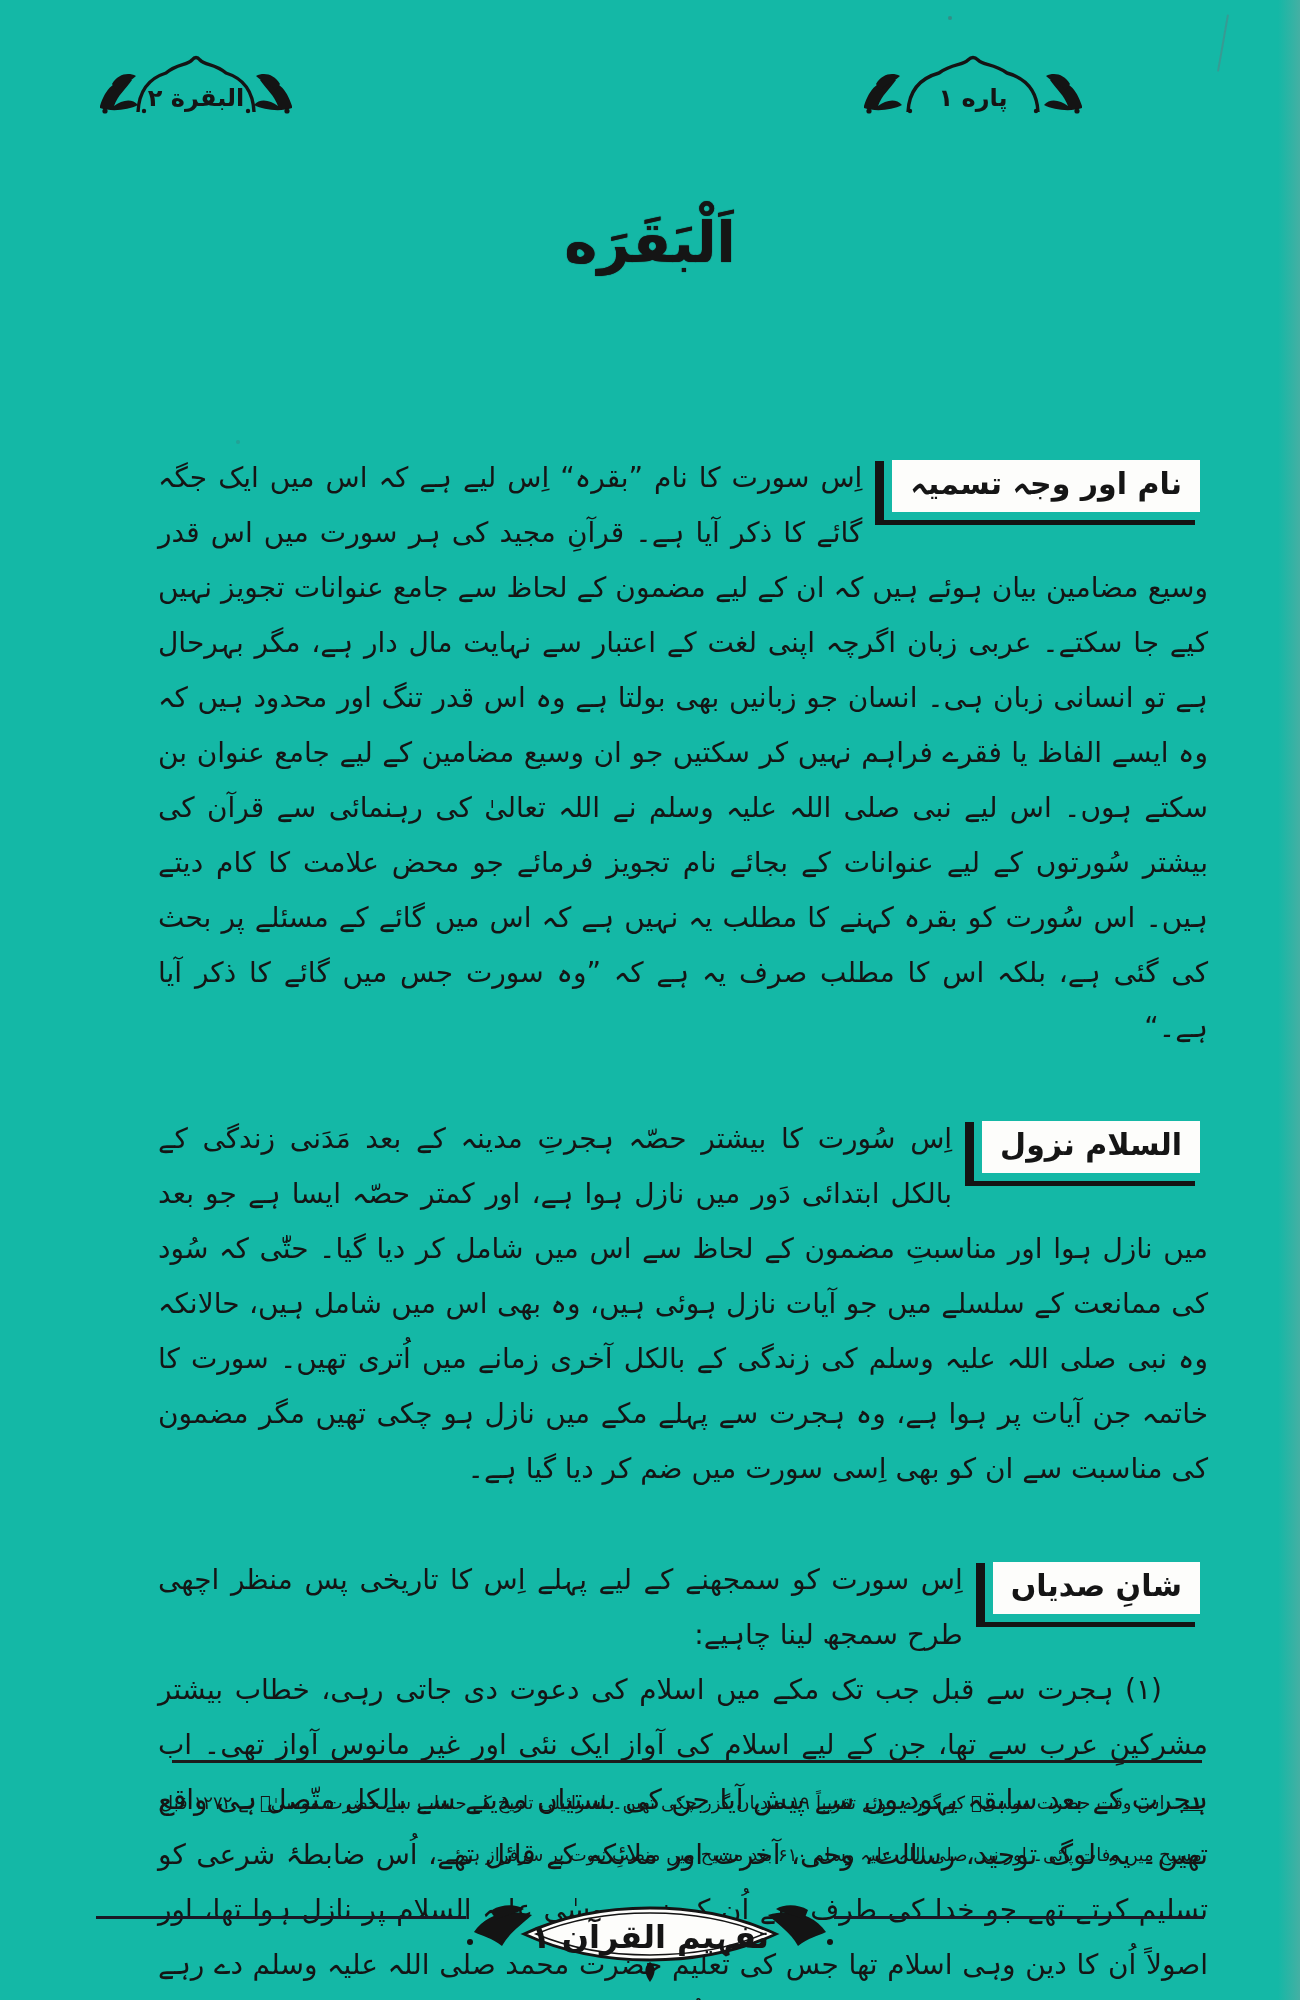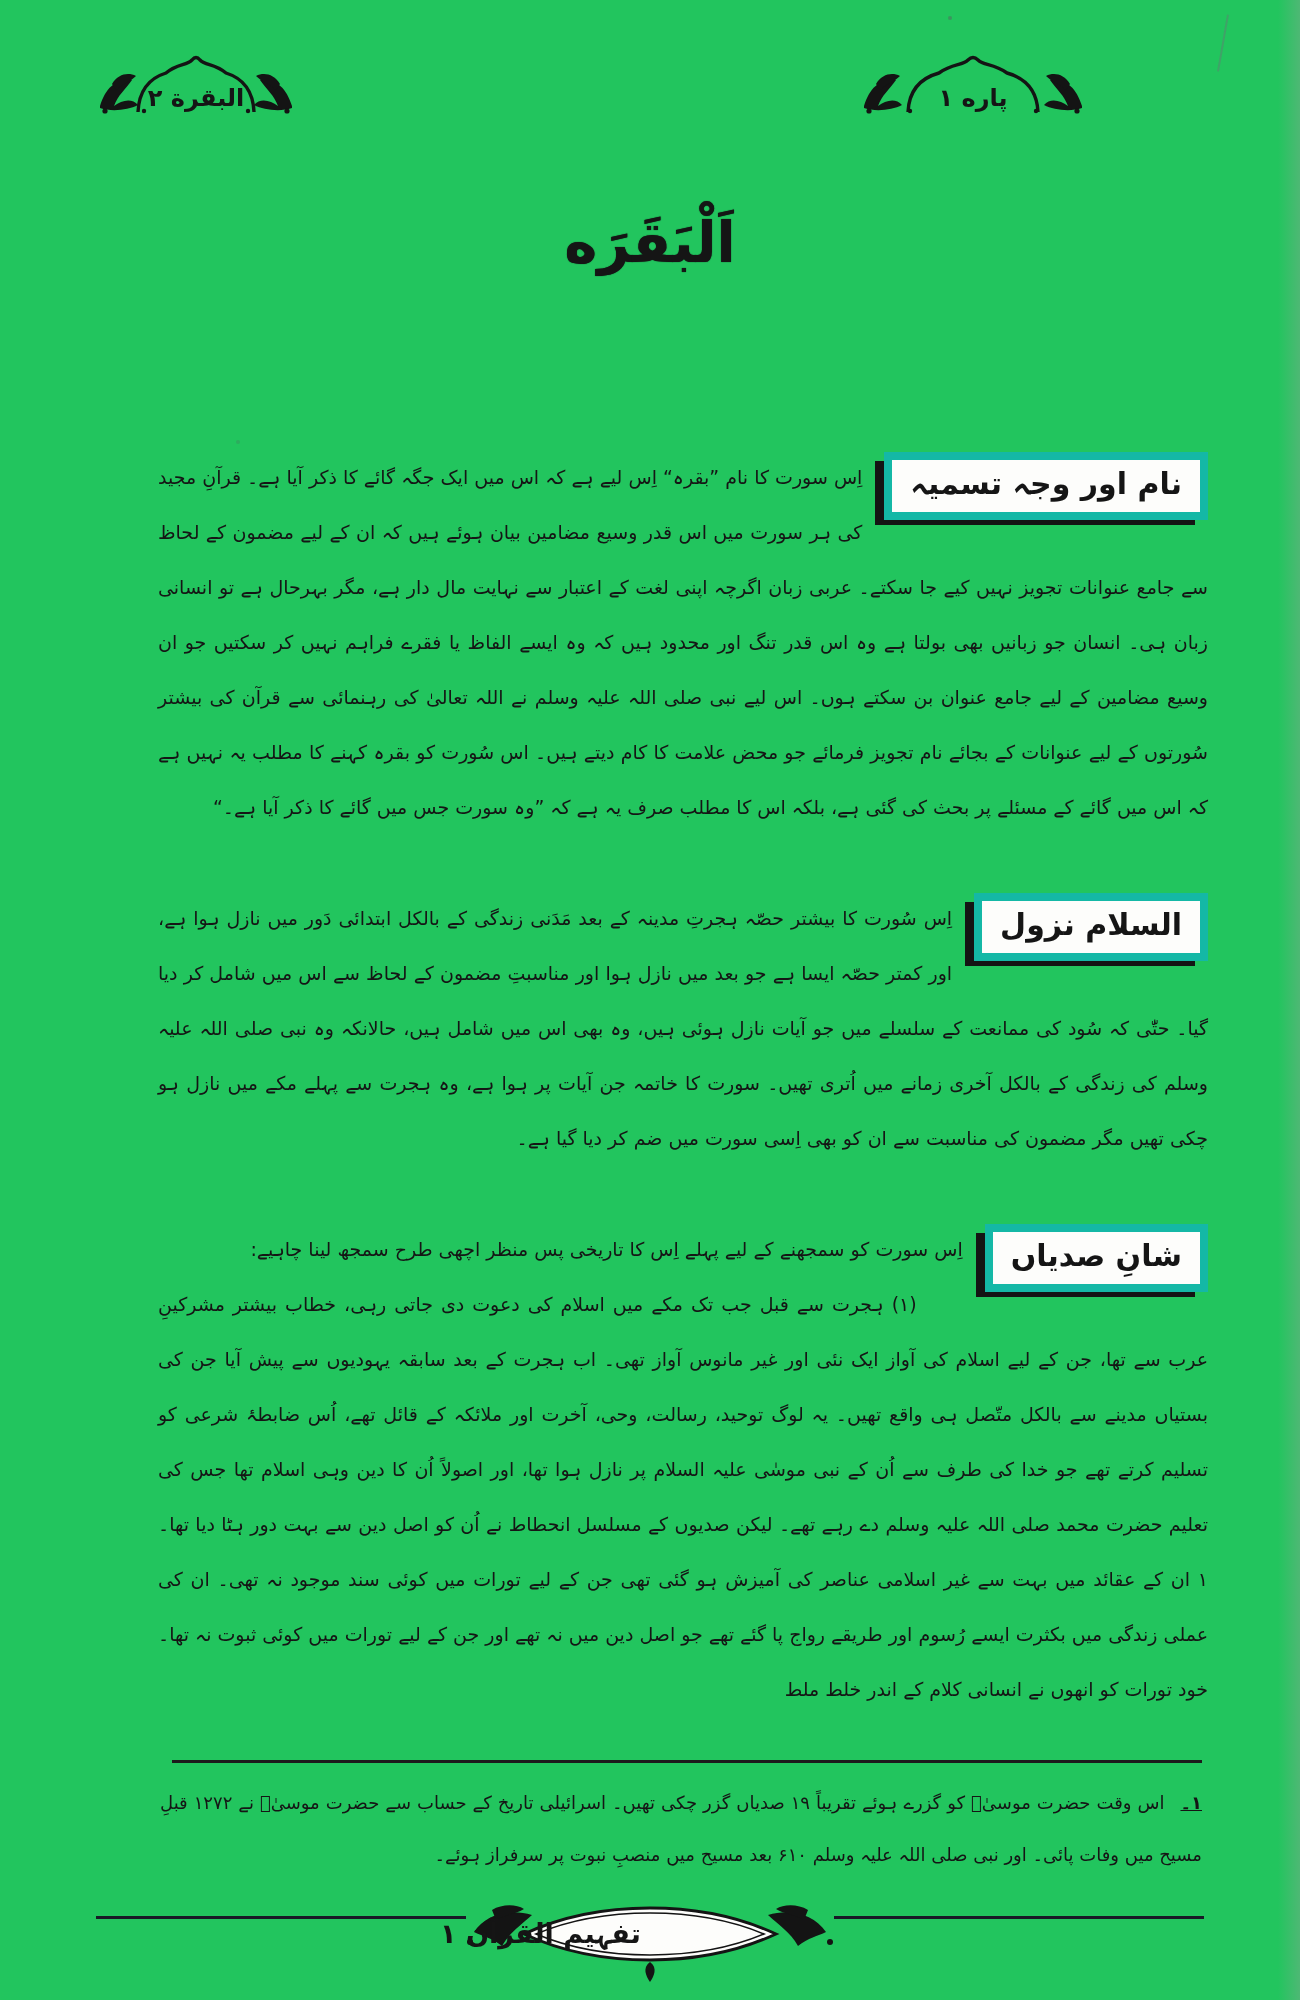--- a/index.html
+++ b/index.html
@@ -1,18 +1,18 @@
 <!DOCTYPE html>
 <html lang="ur" dir="rtl"><head>
 <meta charset="utf-8">
 <style>
   html,body{margin:0;padding:0;background:#d9d9d9;}
   .page{
     position:relative; width:1300px; height:2000px; margin:0 auto;
-    background:#22c55e; overflow:hidden; color:#151515;
+    background:#14b8a6; overflow:hidden; color:#151515;
     font-family:"DejaVu Sans", sans-serif; direction:rtl;
   }
   .scan-edge{position:absolute; top:0; right:0; width:22px; height:2000px;
     background:linear-gradient(to left, rgba(160,160,158,.35), rgba(160,160,158,0));}
   .scan-scratch{position:absolute; left:1222px; top:14px; width:2px; height:58px;
     background:rgba(110,110,120,.40); transform:rotate(10deg); border-radius:2px;}
   .scan-speck{position:absolute; width:4px; height:4px; border-radius:50%;
     background:rgba(90,90,95,.45);}
 
   
@@ -39,40 +39,40 @@
   section.text-section{margin:0 0 56px 0; overflow:visible;}
   section.text-section::after{content:""; display:block; clear:both;}
 
   .heading-box{
     float:right; margin:2px 0 10px 22px; padding:5px 18px 9px 18px;
     border:8px solid #14b8a6; background:#fdfdfb;
     box-shadow:-11px 7px 0 -2px #141414;
     font-size:30px; font-weight:700; line-height:1.25; white-space:nowrap;
   }
   .body-text{
-    margin:0; font-size:19px; line-height:55px;
+    margin:0; font-size:28px; line-height:55px;
     text-align:justify; text-justify:inter-word;
   }
   .body-text.indent{text-indent:46px;}
 
   
   .footnote{position:absolute; top:1760px; right:94px; width:1046px;}
   .footnote-rule{border:none; border-top:3px solid #1c1c1c; margin:0 4px 0 12px;}
   .footnote-text{margin:14px 4px 0 0; font-size:18px; line-height:52px; text-align:justify;}
   .footnote-marker{font-weight:700; text-decoration:underline; margin-left:10px;}
 
   
   .footer{position:absolute; top:1902px; left:0; right:0; height:90px;
     display:flex; align-items:flex-start; padding:0 96px; box-sizing:border-box;}
   .footer-line{flex:1; border-top:3px solid #191926; margin-top:14px;}
   .footer-ornament{position:relative; width:420px; height:84px; flex:none; margin:0 -26px;}
   .footer-ornament svg{position:absolute; inset:0; width:100%; height:100%;}
   .footer-ornament .footer-label{
-    position:absolute; left:0; right:0; top:16px; text-align:left;
-    font-size:27px; font-weight:700;
+    position:absolute; left:0; right:0; top:16px; text-align:center;
+    font-size:32px; font-weight:700;
   }
 </style>
 </head>
 <body>
 
 <div class="page">
   <div class="scan-edge"></div>
   <div class="scan-scratch"></div>
   <div class="scan-speck" style="left:948px; top:16px;"></div>
   <div class="scan-speck" style="left:236px; top:440px; opacity:.5;"></div>

